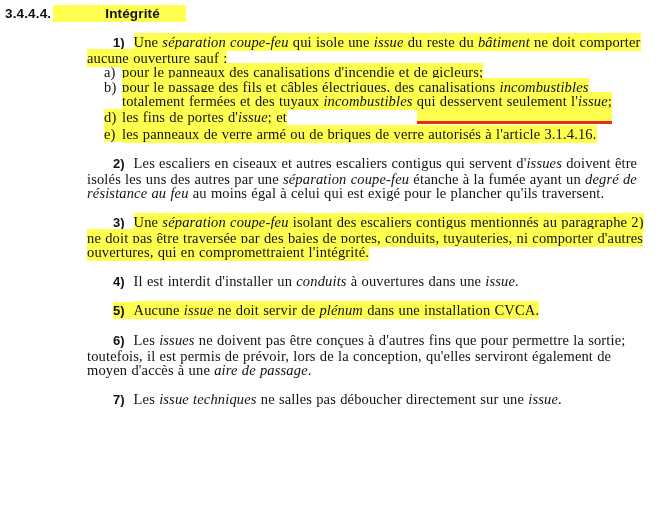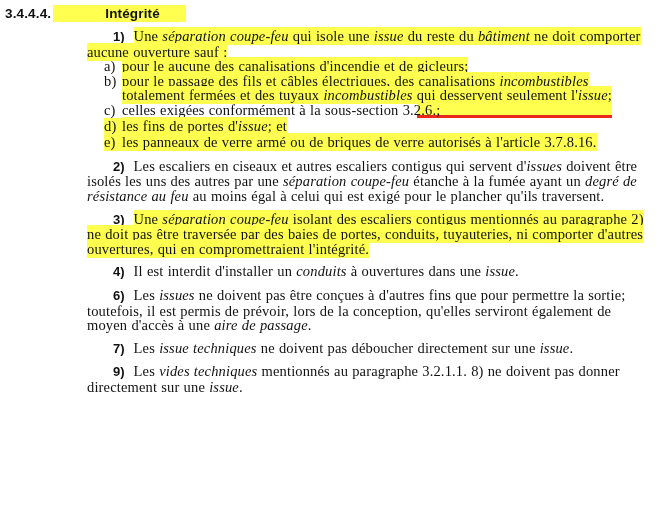--- a/index.html
+++ b/index.html
@@ -33,21 +33,21 @@
     margin-bottom:6px;
     white-space:nowrap;
   }
   .h-hl{
     background:var(--hl);
     margin-left:2px;
     padding:1px 26px 1px 52px;
   }
   .para{
     margin-left:82px;
-    margin-top:8px;
+    margin-top:14px;
     text-indent:26px;
   }
   .sub{
     margin-left:99px;
     padding-left:18px;
     margin-top:0;
     text-indent:0;
   }
   .marker.nm{
     font-family:"Liberation Sans",sans-serif;
@@ -67,24 +67,23 @@
   .red{border-bottom:3px solid var(--red);padding-bottom:12px;}
 </style>
 </head>
 <body>
 
 <div class="doc">
   <div class="heading"><span>3.4.4.4.</span><span class="h-hl"><span>Intégrité</span></span>
   </div>
 
   <div class="para"><span class="marker nm">1)</span><span class="hl ">Une </span><span class="i hl ">séparation coupe-feu</span><span class="hl "> qui isole une </span><span class="i hl ">issue</span><span class="hl "> du reste du </span><span class="i hl ">bâtiment</span><span class="hl "> ne doit comporter aucune ouverture sauf :</span></div>
-  <div class="para sub"><span class="marker lm">a)</span><span class="hl ">pour le aucune des canalisations d'incendie et de gicleurs;</span></div>
+  <div class="para sub"><span class="marker lm">a)</span><span class="hl ">pour le panneaux des canalisations d'incendie et de gicleurs;</span></div>
   <div class="para sub"><span class="marker lm">b)</span><span class="hl ">pour le passage des fils et câbles électriques, des canalisations </span><span class="i hl ">incombustibles</span><span class="hl "> totalement fermées et des tuyaux </span><span class="i hl ">incombustibles</span><span class="hl "> </span><span class="hl red">qui desservent seulement l'</span><span class="i hl red">issue</span><span class="hl red">;</span></div>
-  <div class="para sub"><span class="marker lm">c)</span><span class="">celles exigées conformément à la sous-section 3.2.6.;</span></div>
   <div class="para sub"><span class="marker lm hl">d)</span><span class="hl ">les fins de portes d'</span><span class="i hl ">issue</span><span class="hl ">; et</span></div>
-  <div class="para sub"><span class="marker lm hl">e)</span><span class="hl ">les panneaux de verre armé ou de briques de verre autorisés à l'article 3.7.8.16.</span></div>
+  <div class="para sub"><span class="marker lm hl">e)</span><span class="hl ">les panneaux de verre armé ou de briques de verre autorisés à l'article 3.1.4.16.</span></div>
   <div class="para"><span class="marker nm">2)</span><span class="">Les escaliers en ciseaux et autres escaliers contigus qui servent d'</span><span class="i ">issues</span><span class=""> doivent être isolés les uns des autres par une </span><span class="i ">séparation coupe-feu</span><span class=""> étanche à la fumée ayant un </span><span class="i ">degré de résistance au feu</span><span class=""> au moins égal à celui qui est exigé pour le plancher qu'ils traversent.</span></div>
   <div class="para"><span class="marker nm">3)</span><span class="hl ">Une </span><span class="i hl ">séparation coupe-feu</span><span class="hl "> isolant des escaliers contigus mentionnés au paragraphe 2) ne doit pas être traversée par des baies de portes, conduits, tuyauteries, ni comporter d'autres ouvertures, qui en compromettraient l'intégrité.</span></div>
   <div class="para"><span class="marker nm">4)</span><span class="">Il est interdit d'installer un </span><span class="i ">conduits</span><span class=""> à ouvertures dans une </span><span class="i ">issue</span><span class="">.</span></div>
+  <div class="para"><span class="marker nm hl">5)</span><span class="hl ">Aucune </span><span class="i hl ">issue</span><span class="hl "> ne doit servir de </span><span class="i hl ">plénum</span><span class="hl "> dans une installation CVCA.</span></div>
   <div class="para"><span class="marker nm">6)</span><span class="">Les </span><span class="i ">issues</span><span class=""> ne doivent pas être conçues à d'autres fins que pour permettre la sortie; toutefois, il est permis de prévoir, lors de la conception, qu'elles serviront également de moyen d'accès à une </span><span class="i ">aire de passage</span><span class="">.</span></div>
-  <div class="para"><span class="marker nm">7)</span><span class="">Les </span><span class="i ">issue techniques</span><span class=""> ne doivent pas déboucher directement sur une </span><span class="i ">issue</span><span class="">.</span></div>
-  <div class="para"><span class="marker nm">9)</span><span class="">Les </span><span class="i ">vides techniques</span><span class=""> mentionnés au paragraphe 3.2.1.1. 8) ne doivent pas donner directement sur une </span><span class="i ">issue</span><span class="">.</span></div>
+  <div class="para"><span class="marker nm">7)</span><span class="">Les </span><span class="i ">issue techniques</span><span class=""> ne salles pas déboucher directement sur une </span><span class="i ">issue</span><span class="">.</span></div>
 </div>
 
 </body></html>

